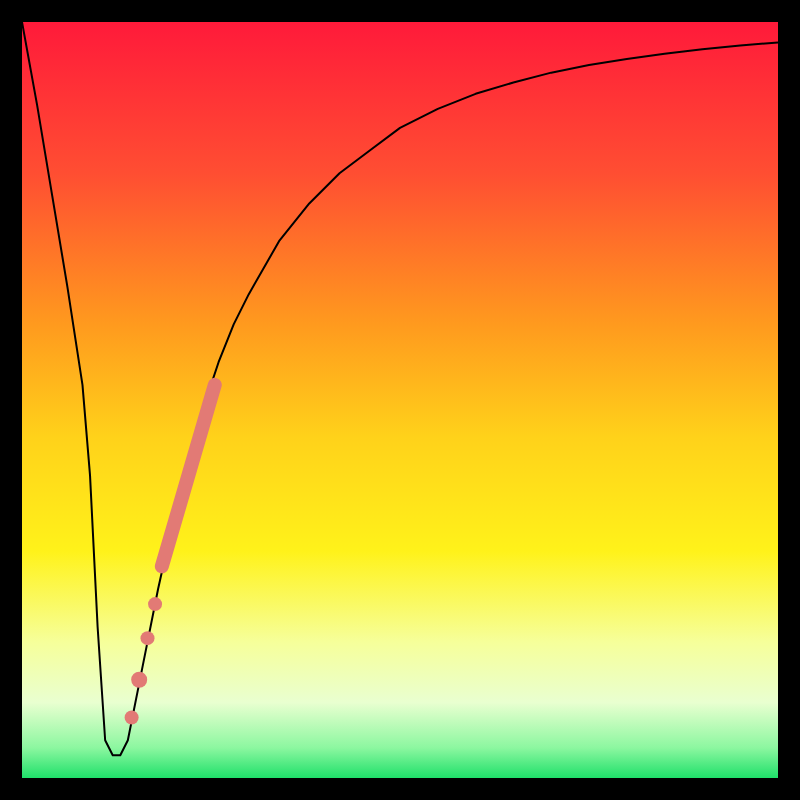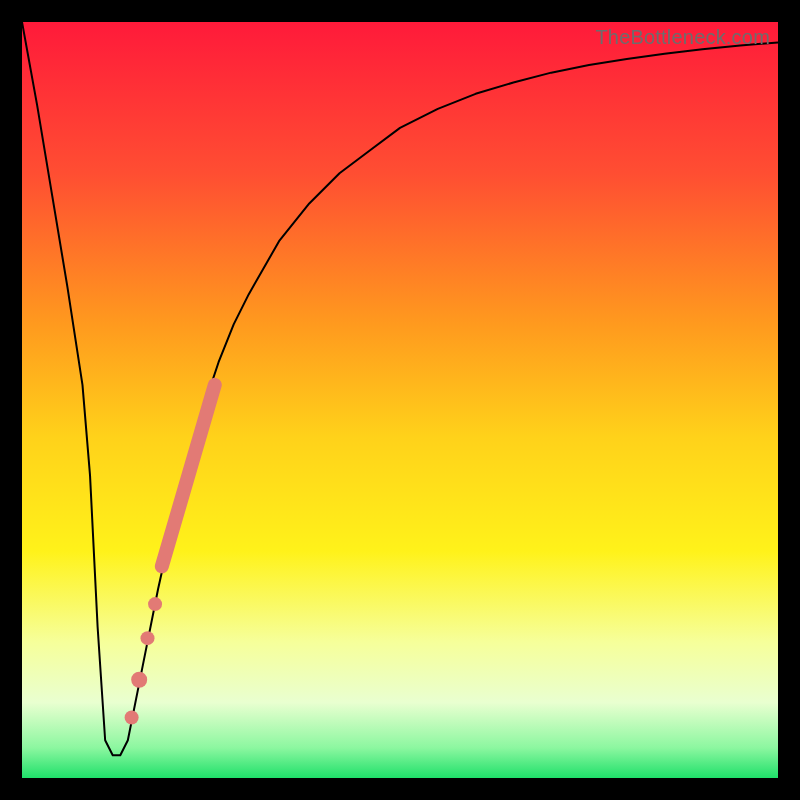--- a/index.html
+++ b/index.html
@@ -58,15 +58,14 @@
           </linearGradient>
         </defs>
         <rect x="0" y="0" width="756" height="756" fill="url(#bg-grad)"></rect>
         <path d="M0.00 0.00 L15.12 83.16 L30.24 173.88 L45.36 264.60 L60.48 362.88 L68.04 453.60 L75.60 604.80 L83.16 718.20 L90.72 733.32 L98.28 733.32 L105.84 718.20 L120.96 642.60 L136.08 567.00 L151.20 498.96 L166.32 438.48 L181.44 385.56 L196.56 340.20 L211.68 302.40 L226.80 272.16 L257.04 219.24 L287.28 181.44 L317.52 151.20 L347.76 128.52 L378.00 105.84 L415.80 86.94 L453.60 71.82 L491.40 60.48 L529.20 50.65 L567.00 43.09 L604.80 37.04 L642.60 31.75 L680.40 27.22 L718.20 23.44 L756.00 20.41 " fill="none" stroke="#000000" stroke-width="2" stroke-linejoin="round"></path>
         <path d="M139.86 544.32 L192.78 362.88 " fill="none" stroke="#e27a75" stroke-width="14" stroke-linecap="round"></path>
         <circle cx="133.06" cy="582.12" r="7" fill="#e27a75"></circle>
         <circle cx="125.50" cy="616.14" r="7" fill="#e27a75"></circle>
         <circle cx="117.18" cy="657.72" r="8" fill="#e27a75"></circle>
         <circle cx="109.62" cy="695.52" r="7" fill="#e27a75"></circle>
       </svg>
-    <div class="watermark">TheBottleneck.com</div>
   </div>
 </div>
 
 </body></html>

